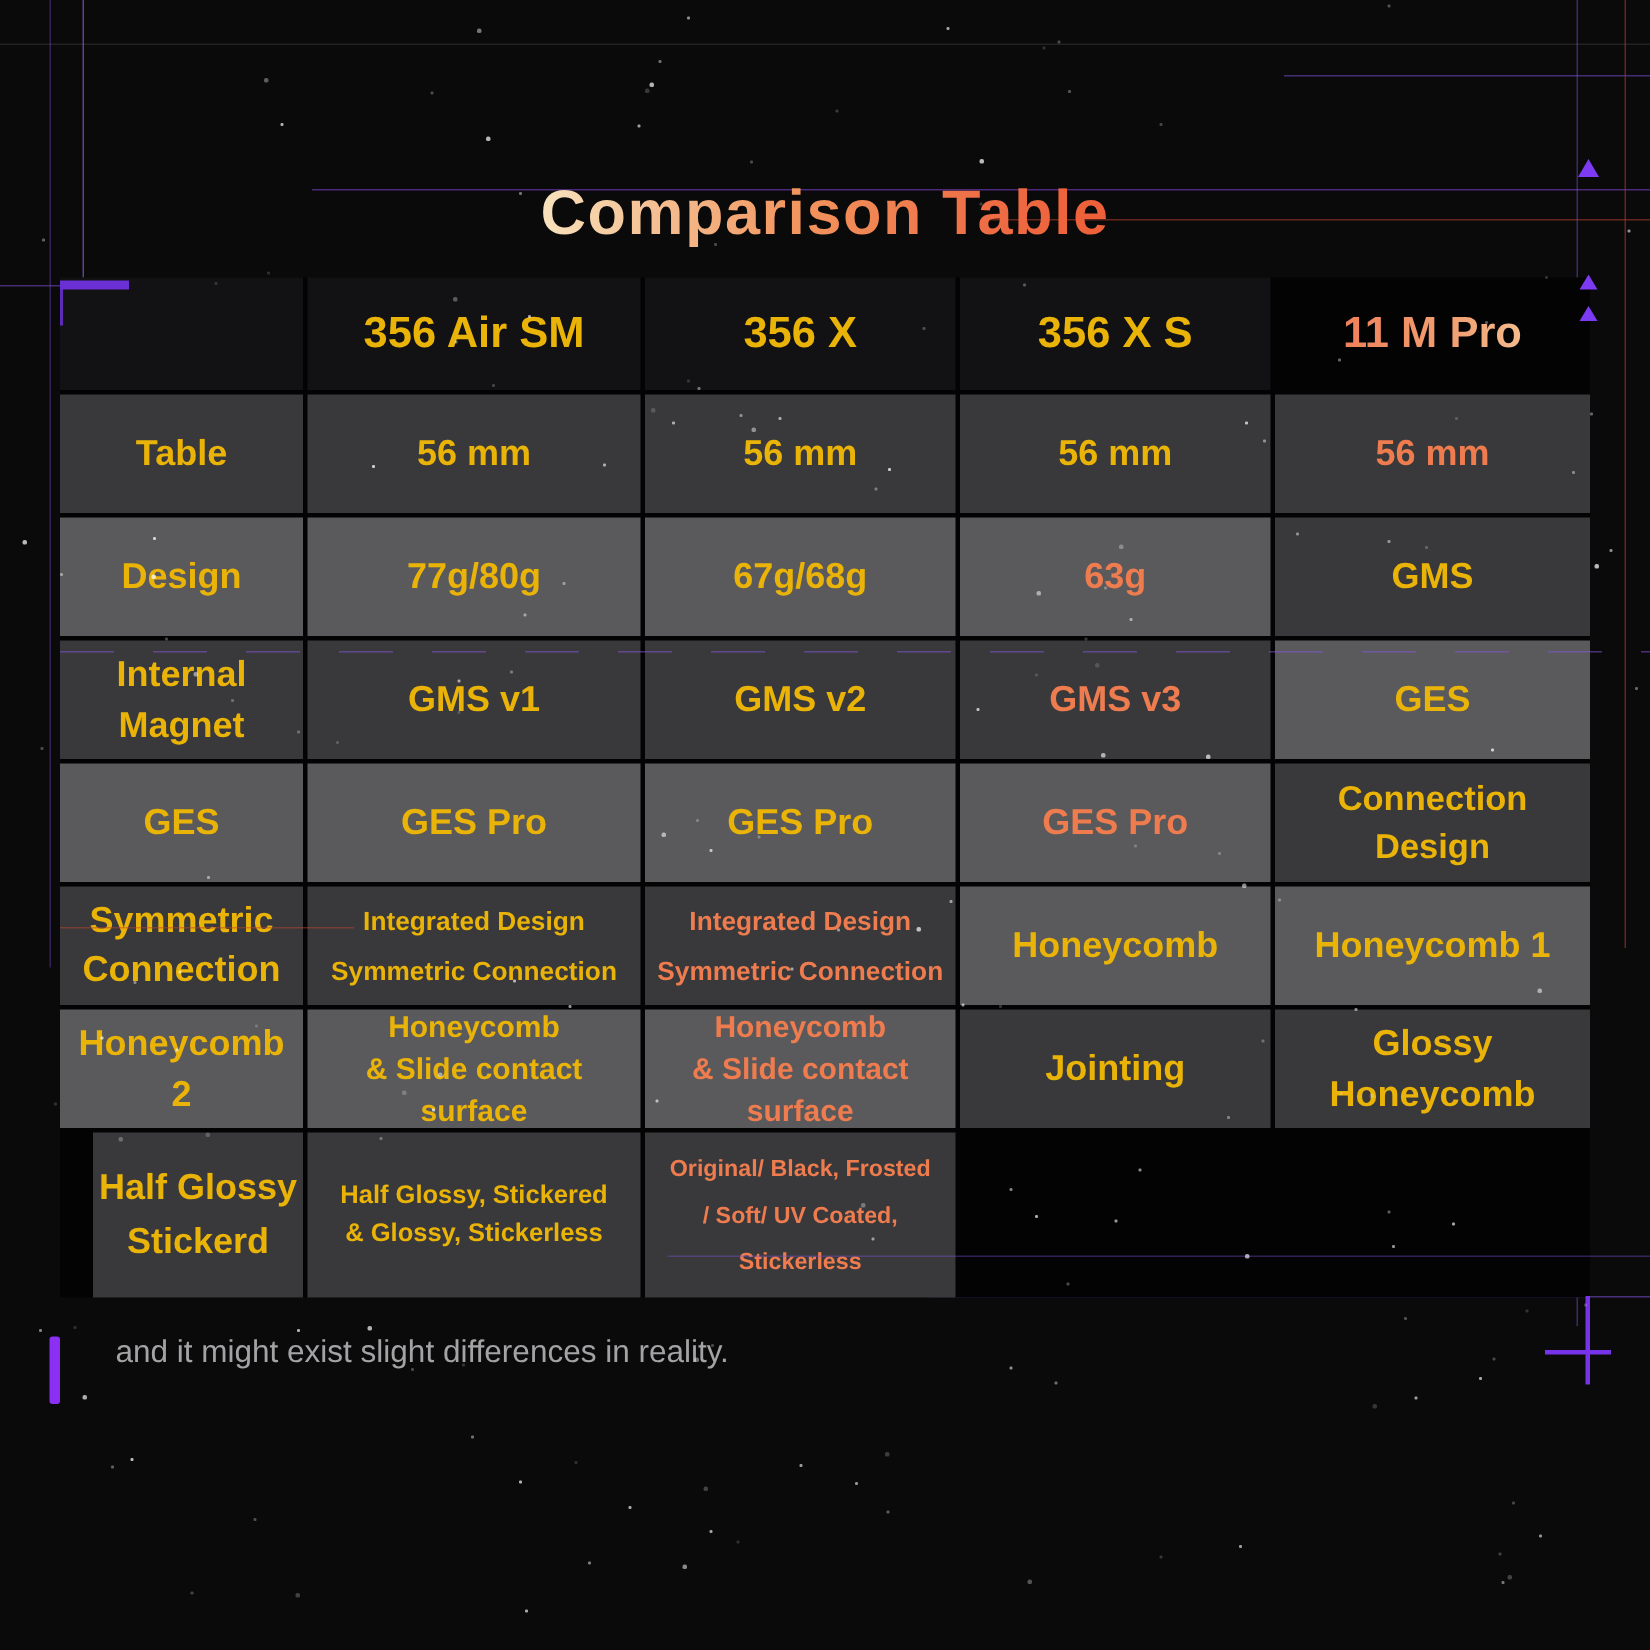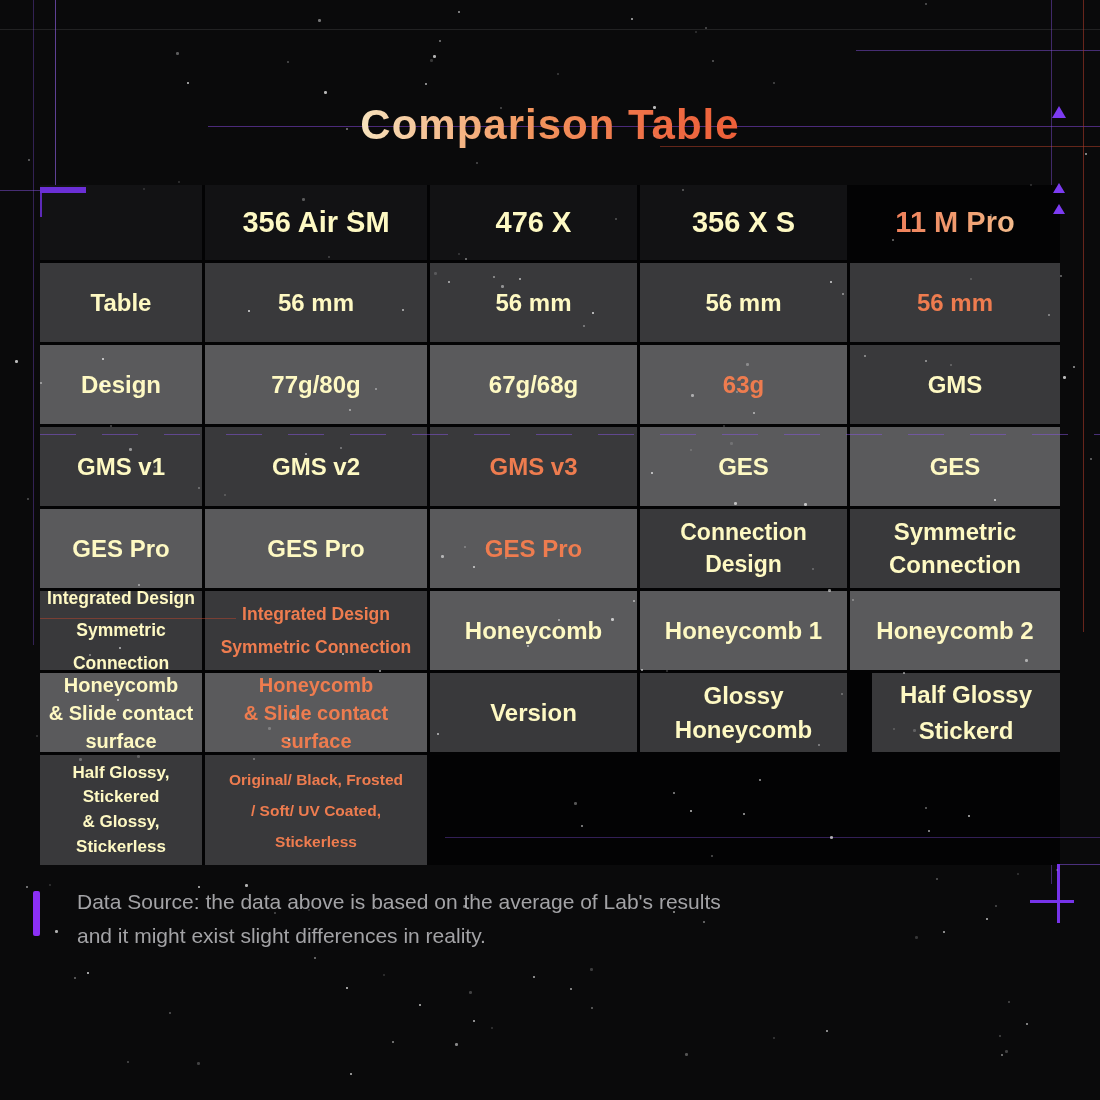--- a/index.html
+++ b/index.html
@@ -2,31 +2,31 @@
 <html><head>
 <meta charset="utf-8">
 <style>
   html,body{margin:0;padding:0;background:#0a0a0b;}
   body{width:1100px;height:1100px;overflow:hidden;font-family:"Liberation Sans",sans-serif;}
   .stage{position:relative;width:1100px;height:1100px;background:#0a0a0b;overflow:hidden;}
 
   .line{position:absolute;pointer-events:none;}
   .z1{z-index:1}.z3{z-index:3}
 
-  .title-wrap{position:absolute;top:101px;left:0;width:100%;display:flex;justify-content:center;z-index:2;margin:0;}
+  .title-wrap{position:absolute;top:118px;left:0;width:100%;display:flex;justify-content:center;z-index:2;margin:0;}
   .title{font-size:42px;font-weight:bold;letter-spacing:1px;
     background:linear-gradient(90deg,#f7e2bd 0%,#f2955e 45%,#ee6b43 80%,#ed5f38 100%);
     -webkit-background-clip:text;background-clip:text;color:transparent;}
 
   #comparison-table{position:absolute;left:40px;top:185px;width:1020px;height:680px;
     display:grid;grid-template-columns:162px 222px 207px 207px 210px;
     grid-template-rows:75px 79px 79px 79px 79px 79px 79px 110px;
     gap:3px;background:#030304;z-index:2;}
   .cell{display:flex;align-items:center;justify-content:center;text-align:center;
-    white-space:pre-line;color:#fef9c3;font-weight:bold;font-size:24px;line-height:1.38;
+    white-space:pre-line;color:#eab308;font-weight:bold;font-size:24px;line-height:1.38;
     padding:0 3px;box-sizing:border-box;}
   .hdr{background:#121214;font-size:29px;}
   .dark{background:#39393b;}
   .light{background:#5a5a5c;}
   .orange{color:#ee7c4f;}
   .grad-pro{background:linear-gradient(90deg,#ee7350 8%,#f2a476 60%,#f6d5a5 98%);
     -webkit-background-clip:text;background-clip:text;color:transparent;}
 
   .tri{position:absolute;width:0;height:0;border-left:7px solid transparent;
     border-right:7px solid transparent;border-bottom:12px solid #7c3bf2;z-index:3;}
@@ -68,33 +68,34 @@
     <div class="line z3" style="left:1030px;top:900px;width:44px;height:3px;background:#7633ea;"></div>
   </div>
 
   <h1 class="title-wrap">
     <span class="title">Comparison Table</span>
   </h1>
 
   <div id="comparison-table">
       <div class="cell hdr"></div>
       <div class="cell hdr">356 Air SM</div>
-      <div class="cell hdr">476 X</div>
+      <div class="cell hdr">356 X</div>
       <div class="cell hdr">356 X S</div>
       <div class="cell hdr grad-pro">11 M Pro</div>
       <div class="cell dark">Table</div>
       <div class="cell dark">56 mm</div>
       <div class="cell dark">56 mm</div>
       <div class="cell dark">56 mm</div>
       <div class="cell dark orange">56 mm</div>
       <div class="cell light">Design</div>
       <div class="cell light">77g/80g</div>
       <div class="cell light">67g/68g</div>
       <div class="cell light orange">63g</div>
       <div class="cell dark">GMS</div>
+      <div class="cell dark">Internal Magnet</div>
       <div class="cell dark">GMS v1</div>
       <div class="cell dark">GMS v2</div>
       <div class="cell dark orange">GMS v3</div>
       <div class="cell light">GES</div>
       <div class="cell light">GES</div>
       <div class="cell light">GES Pro</div>
       <div class="cell light">GES Pro</div>
       <div class="cell light orange">GES Pro</div>
       <div class="cell dark" style="font-size: 23px; line-height: 1.35;">Connection
 Design</div>
@@ -106,35 +107,34 @@
 Symmetric Connection</div>
       <div class="cell light">Honeycomb</div>
       <div class="cell light">Honeycomb 1</div>
       <div class="cell light">Honeycomb 2</div>
       <div class="cell light" style="font-size: 20px; line-height: 1.4;">Honeycomb
 &amp; Slide contact
 surface</div>
       <div class="cell light orange" style="font-size: 20px; line-height: 1.4;">Honeycomb
 &amp; Slide contact
 surface</div>
-      <div class="cell dark">Version</div>
+      <div class="cell dark">Jointing</div>
       <div class="cell dark">Glossy Honeycomb</div>
       <div class="cell dark" style="line-height: 1.5; margin-left: 22px;">Half Glossy
 Stickerd</div>
       <div class="cell dark" style="font-size: 17px; line-height: 1.45;">Half Glossy, Stickered
 &amp; Glossy, Stickerless</div>
       <div class="cell dark orange" style="font-size: 15.5px; line-height: 2;">Original/ Black, Frosted
 / Soft/ UV Coated,
 Stickerless</div>
     </div>
 
   <div class="footer">
     <div class="footer-bar"></div>
     <div class="footer-text">
-      <div>Data Source: the data above is based on the average of Lab's results</div>
       <div>and it might exist slight differences in reality.</div>
     </div>
   </div>
 
   <div id="stars">
       <span class="star" style="left: 570px; top: 988px; width: 1.5px; height: 1.5px; opacity: 0.57;"></span>
       <span class="star" style="left: 756px; top: 563px; width: 1.5px; height: 1.5px; opacity: 0.24;"></span>
       <span class="star" style="left: 248px; top: 310px; width: 1.5px; height: 1.5px; opacity: 0.75;"></span>
       <span class="star" style="left: 736px; top: 391px; width: 1.5px; height: 1.5px; opacity: 0.3;"></span>
       <span class="star" style="left: 986px; top: 918px; width: 1.5px; height: 1.5px; opacity: 0.65;"></span>

